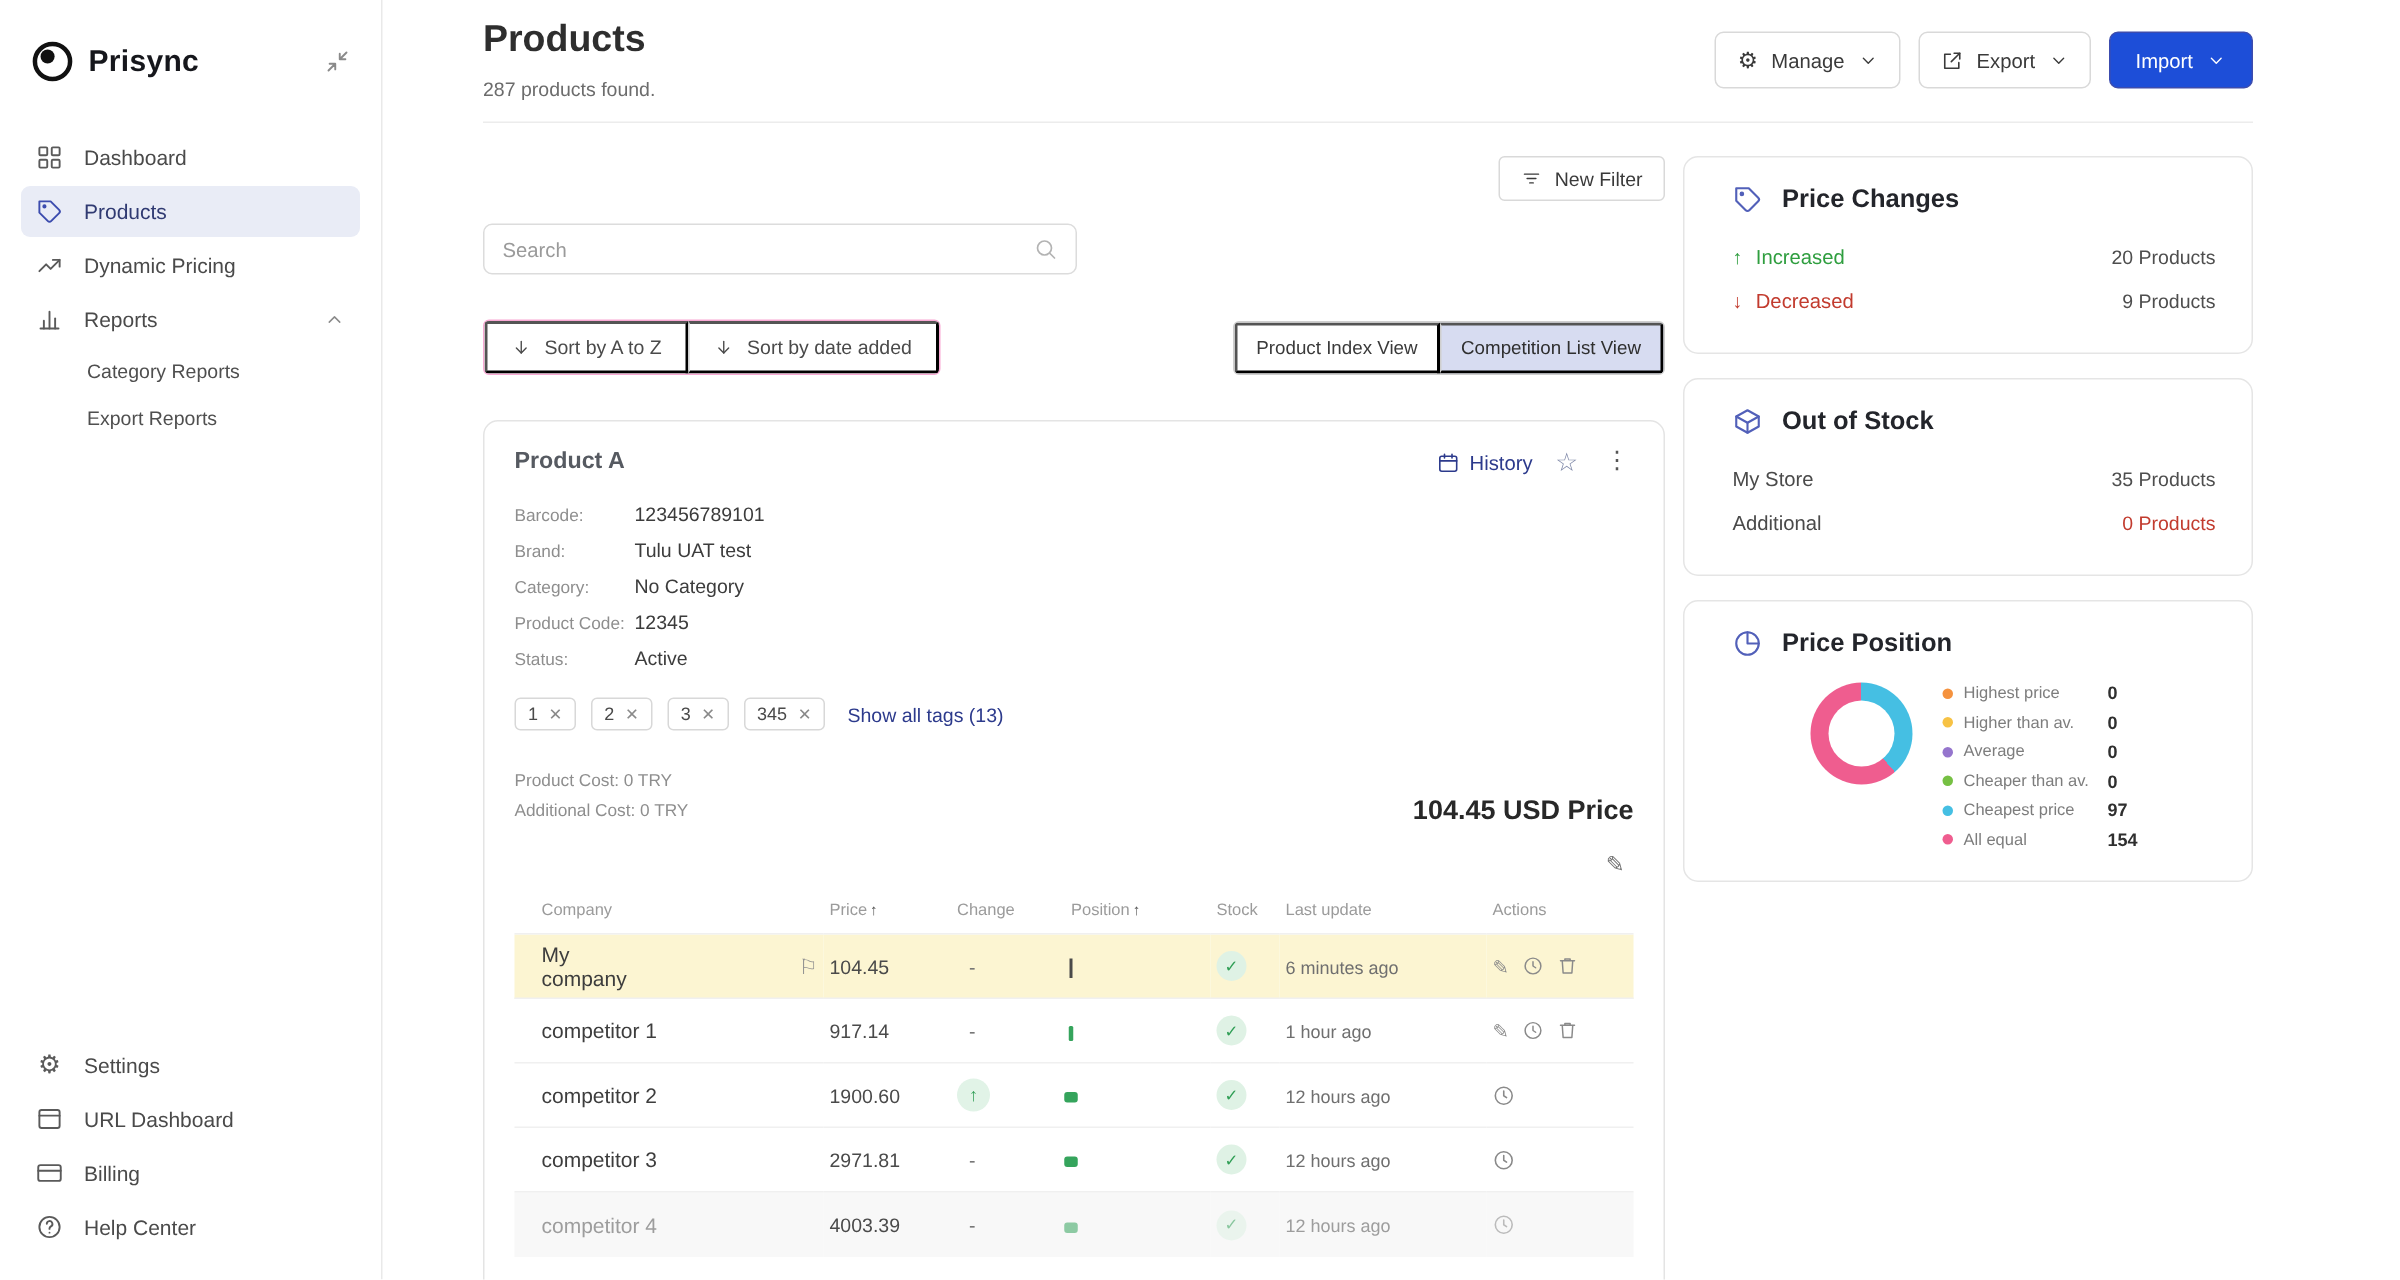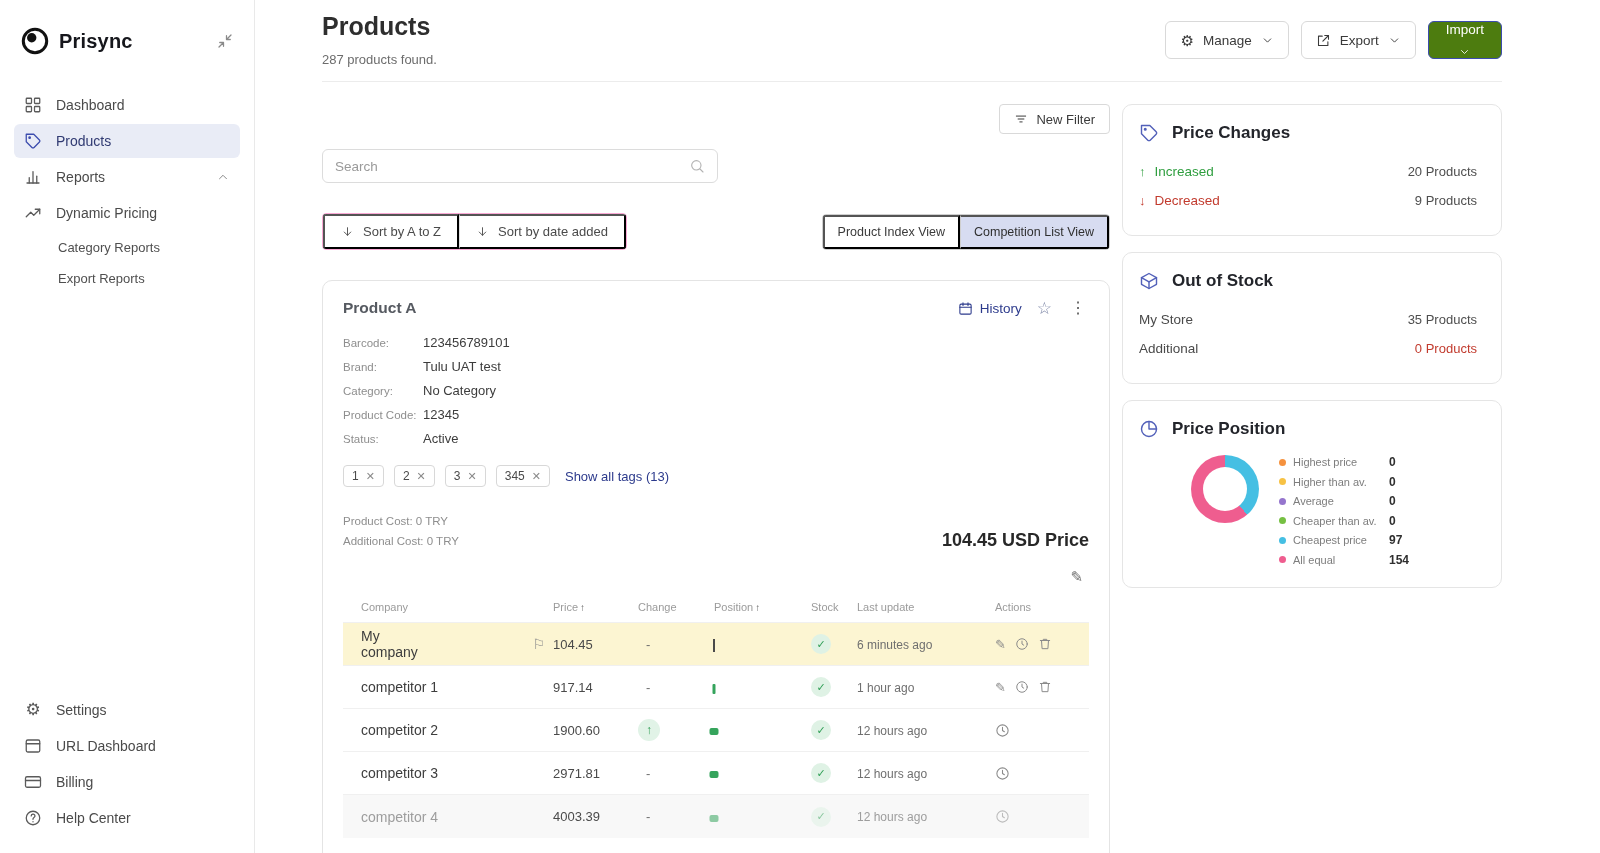--- a/index.html
+++ b/index.html
@@ -28,21 +28,21 @@
 
   
   .main { flex:1; padding:0 98px 0 67px; }
   .page-header { display:flex; justify-content:space-between; align-items:flex-start; padding-top:12px; }
   .page-title { font-size:25px; font-weight:bold; color:#2e2e2e; }
   .page-sub { margin-top:11px; font-size:13px; color:#6c6c6c; }
   .header-actions { display:flex; gap:12px; margin-top:9px; }
   .btn { display:flex; align-items:center; gap:9px; height:38px; border-radius:6px; font-size:13.5px;
          font-family:"Liberation Sans",sans-serif; cursor:pointer; }
   .btn-outline { padding:0 14px; border:1px solid #d9d9d9; background:#fff; color:#3a3a3a; }
-  .btn-primary { padding:0 17px; border:1px solid #3c4cae; background:#4d7c0f; color:#fff;flex-direction:column; }
+  .btn-primary { padding:0 17px; border:1px solid #3c4cae; background:#1d4ed8; color:#fff; }
   .divider { border-bottom:1px solid #ececec; margin-top:14px; }
 
   .content { display:flex; gap:12px; align-items:flex-start; }
   .left-col { width:788px; flex:none; }
   .right-col { width:380px; flex:none; margin-top:22px; display:flex; flex-direction:column; gap:16px; }
 
   .filter-row { margin-top:22px; display:flex; justify-content:flex-end; }
   .btn-filter { height:30px; padding:0 14px; border:1px solid #d9d9d9; border-radius:4px; background:#fff;
                 display:flex; align-items:center; gap:8px; font-size:13px; color:#3a3a3a; cursor:pointer; }
   .search-row { margin-top:15px; display:flex; justify-content:flex-start; }
@@ -106,21 +106,21 @@
   .marker-tick { width:3px; height:10px; top:-3.5px; background:#35a45c; border-radius:1px; }
   .marker-block { width:9px; height:7px; top:-2px; background:#35a45c; border-radius:2px; }
   .stock-badge { width:20px; height:20px; border-radius:50%; background:#dff2e5; color:#2f9e55;
                  display:flex; align-items:center; justify-content:center; font-size:11px; }
   .lu { font-size:12px; color:#6f6f6f; }
   .row-muted .lu { color:#9d9d9d; }
   .act-cell { display:flex; align-items:center; gap:9px; color:#8a8a8a; }
   .act-ic { cursor:pointer; color:#8a8a8a; }
 
   
-  .panel { border:1px solid #e5e5e5; border-radius:10px; padding:18px 24px 20px 16px; background:#fff; }
+  .panel { border:1px solid #e5e5e5; border-radius:10px; padding:18px 24px 20px 32px; background:#fff; }
   .panel-head { display:flex; align-items:center; gap:13px; }
   .panel-icon { color:#5260b9; }
   .panel-title { font-size:17px; font-weight:bold; color:#23252b; }
   .panel-row { display:flex; justify-content:space-between; align-items:center; padding:7px 0; }
   .panel-rows { margin-top:14px; }
   .pr-left { display:flex; align-items:center; gap:9px; font-size:13.5px; }
   .pr-val { font-size:13px; color:#4e4e4e; }
   .txt-green { color:#2f9e3f; }
   .txt-red { color:#c23b2e; }
   .txt-dark { color:#4a4a4a; }
@@ -168,38 +168,38 @@
     </div>
     <div class="nav-item active">
       <svg class="ic nicon" viewBox="0 0 24 24">
           <path d="M20.59 13.41l-7.17 7.17a2 2 0 0 1-2.83 0L3 13V3h10l7.59 7.59a2 2 0 0 1 0 2.82z"></path>
           <circle cx="7.5" cy="7.5" r="1" fill="currentColor"></circle>
         </svg>
       <span>Products</span>
     </div>
     <div class="nav-item">
       <svg class="ic nicon" viewBox="0 0 24 24">
+          <polyline points="3 17 9 11 13 15 21 7"></polyline>
+          <polyline points="15 7 21 7 21 13"></polyline>
+        </svg>
+      <span>Dynamic Pricing</span>
+    </div>
+    <div class="nav-item">
+      <svg class="ic nicon" viewBox="0 0 24 24">
           <path d="M4 20h16"></path>
           <path d="M7 20v-7"></path>
           <path d="M12 20V5"></path>
           <path d="M17 20v-9"></path>
         </svg>
       <span>Reports</span>
       <span class="spread">
         <svg class="ic" width="14" height="14" viewBox="0 0 24 24">
             <polyline points="6 15 12 9 18 15"></polyline>
           </svg>
       </span>
-    </div>
-    <div class="nav-item">
-      <svg class="ic nicon" viewBox="0 0 24 24">
-          <polyline points="3 17 9 11 13 15 21 7"></polyline>
-          <polyline points="15 7 21 7 21 13"></polyline>
-        </svg>
-      <span>Dynamic Pricing</span>
     </div>
     <div class="sub-item">Category Reports</div>
     <div class="sub-item">Export Reports</div>
   </nav>
 
   <div class="sb-bottom">
     <div class="nav-item">
       <span class="gear-glyph nicon">⚙</span>
       <span>Settings</span>
     </div>

